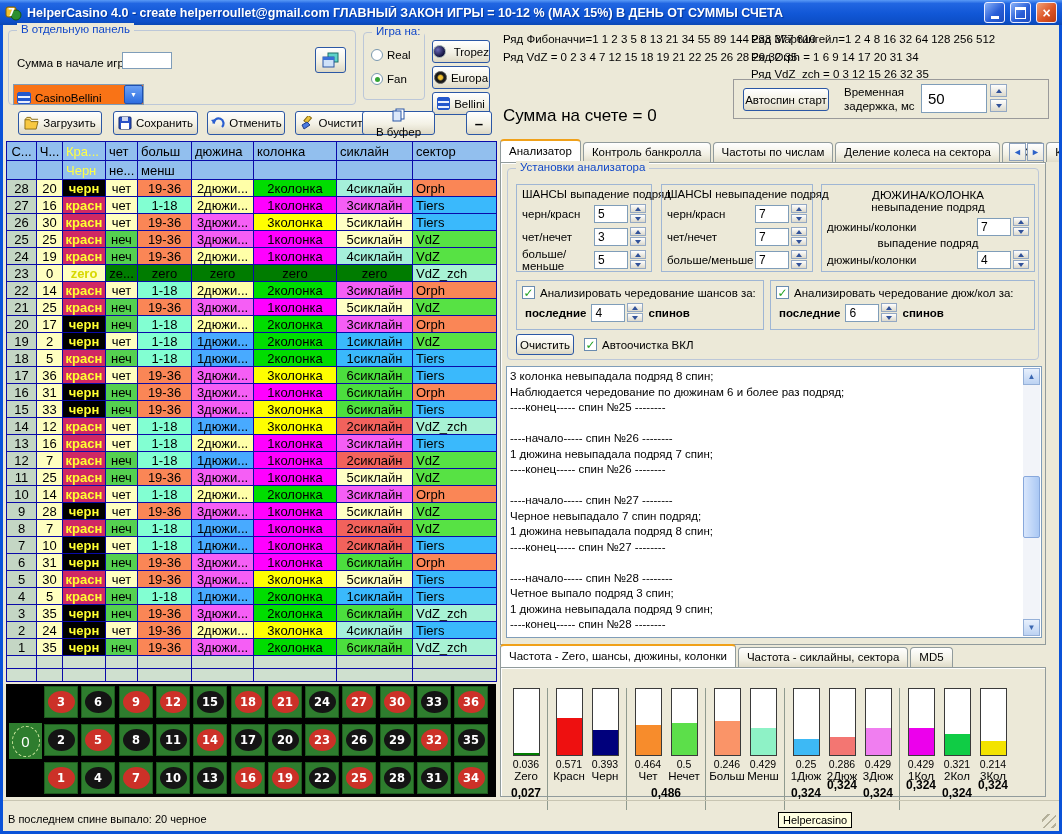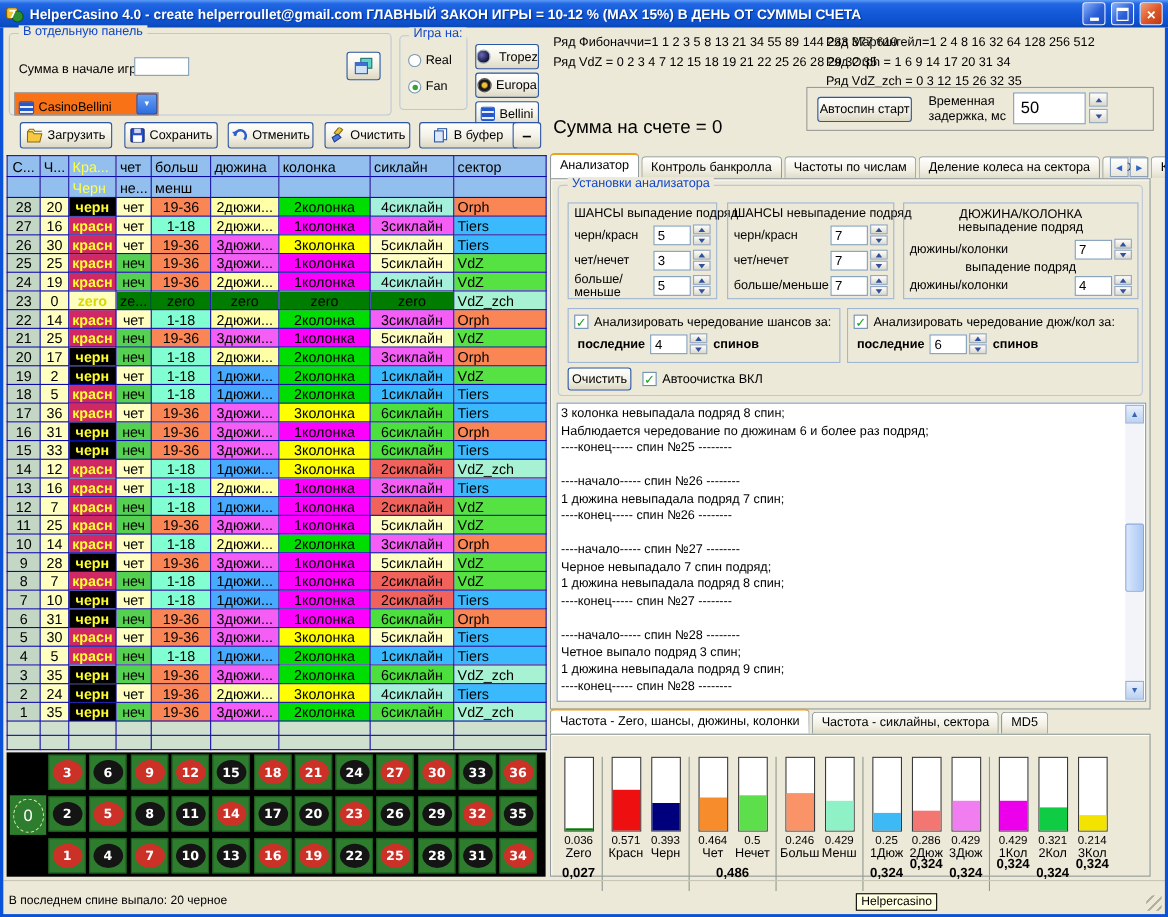--- a/index.html
+++ b/index.html
@@ -259,21 +259,21 @@
         </div>
         <div class="xpbtn" style="left: 292px; width: 78px;">
           <span style="display: flex;">
             <svg width="15" height="14" viewBox="0 0 15 14">
               <rect x="7" y="0" width="4" height="7" transform="rotate(40 9 3)" fill="#e8c23c" stroke="#8a6a10"></rect>
               <path d="M3 9l5-3 3 3-6 4z" fill="#4a7ae0" stroke="#23408a"></path>
             </svg>
           </span>
           <span>Очистить</span>
         </div>
-        <div class="xpbtn" style="left: 378px; width: 90px;">
+        <div class="xpbtn" style="left: 359px; width: 73px; flex-direction: column;">
           <span style="display: flex;">
             <svg width="14" height="14" viewBox="0 0 14 14">
               <rect x="4" y="1" width="8" height="10" fill="#fff" stroke="#2b57a5"></rect>
               <rect x="1" y="3" width="8" height="10" fill="#dce8fa" stroke="#2b57a5"></rect>
             </svg>
           </span>
           <span>В буфер</span>
         </div>
       </div>
     <div class="xpbtn minus-btn">–</div>

